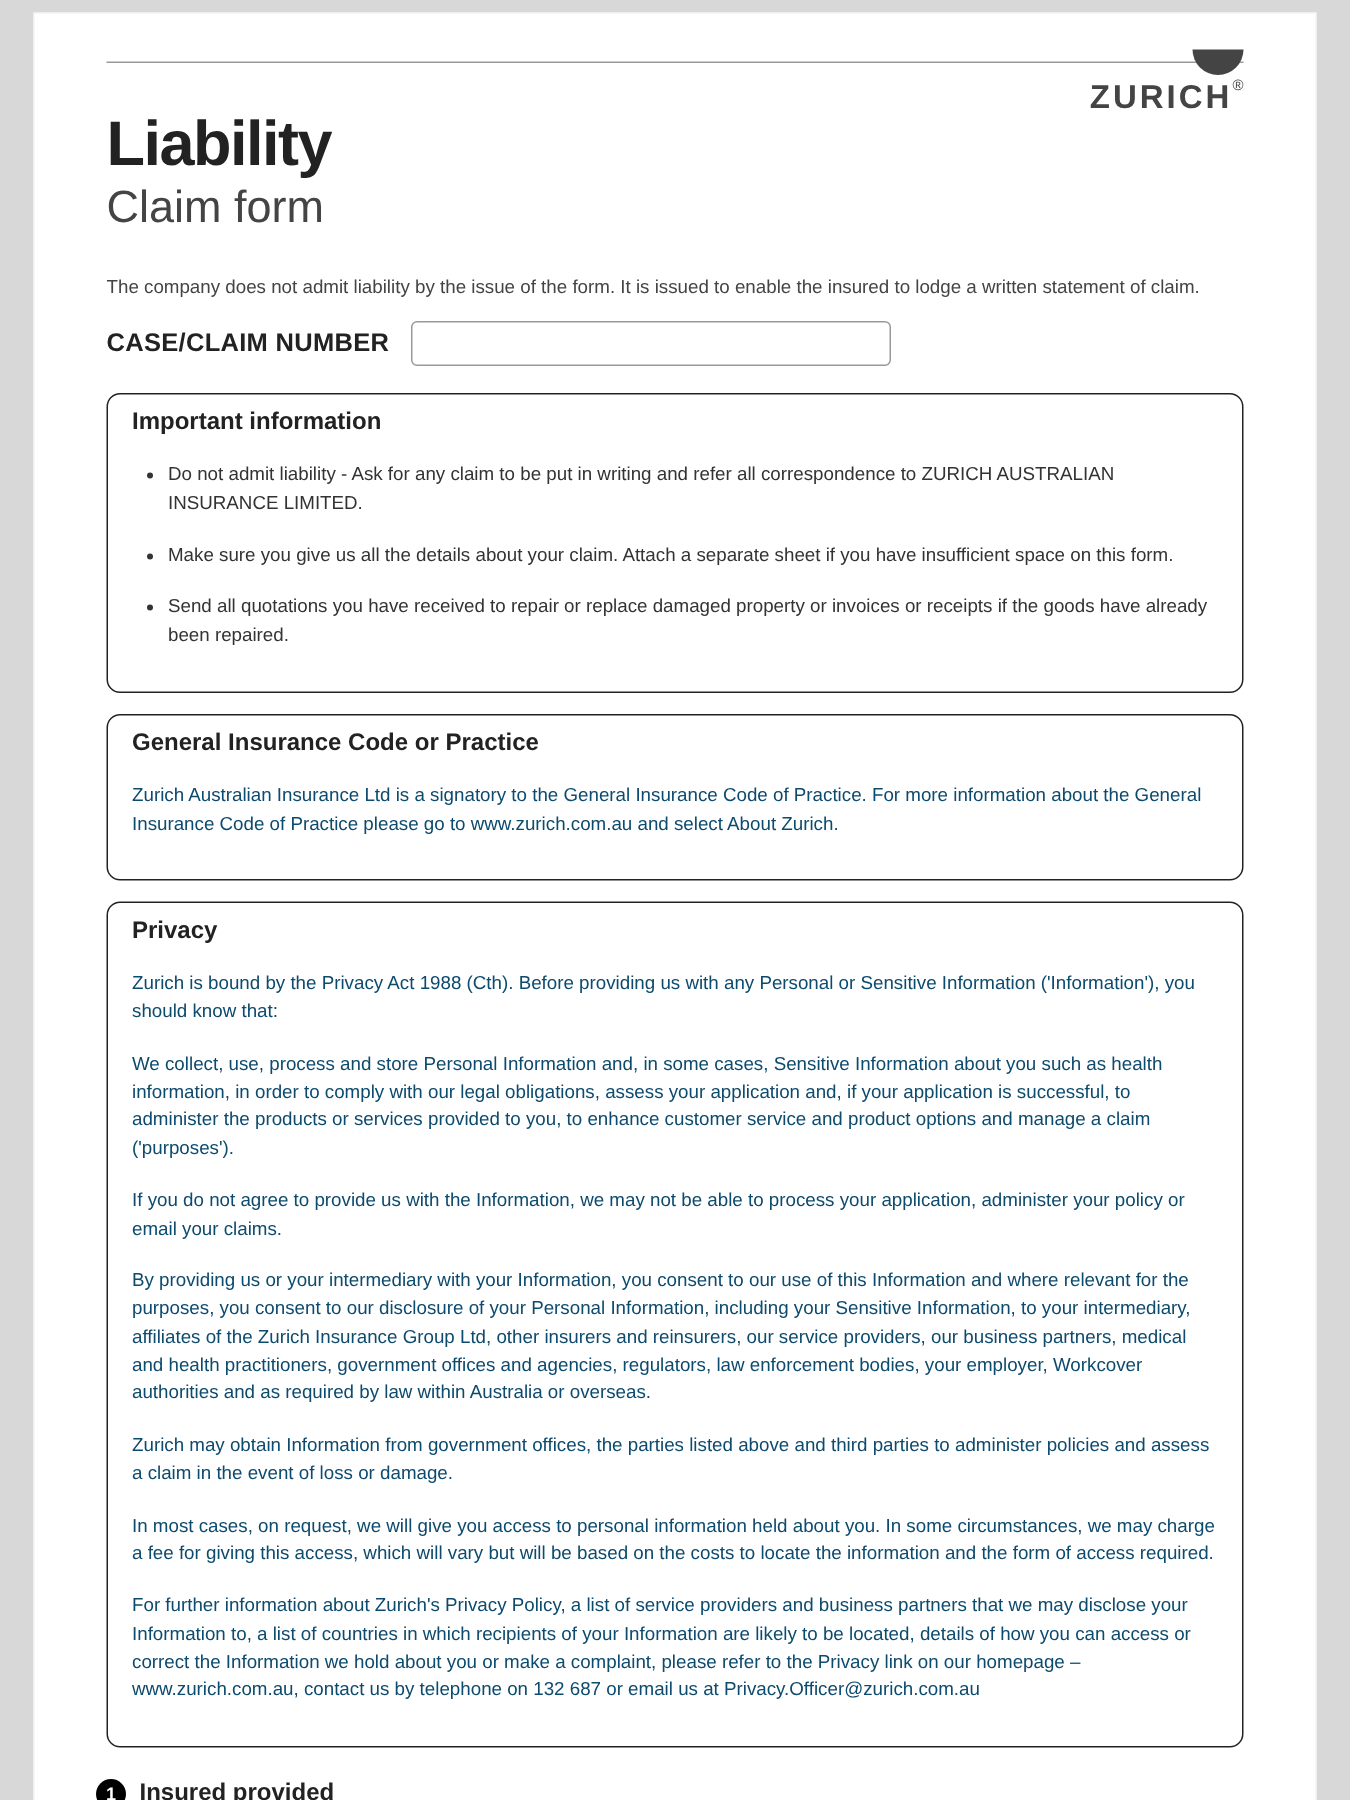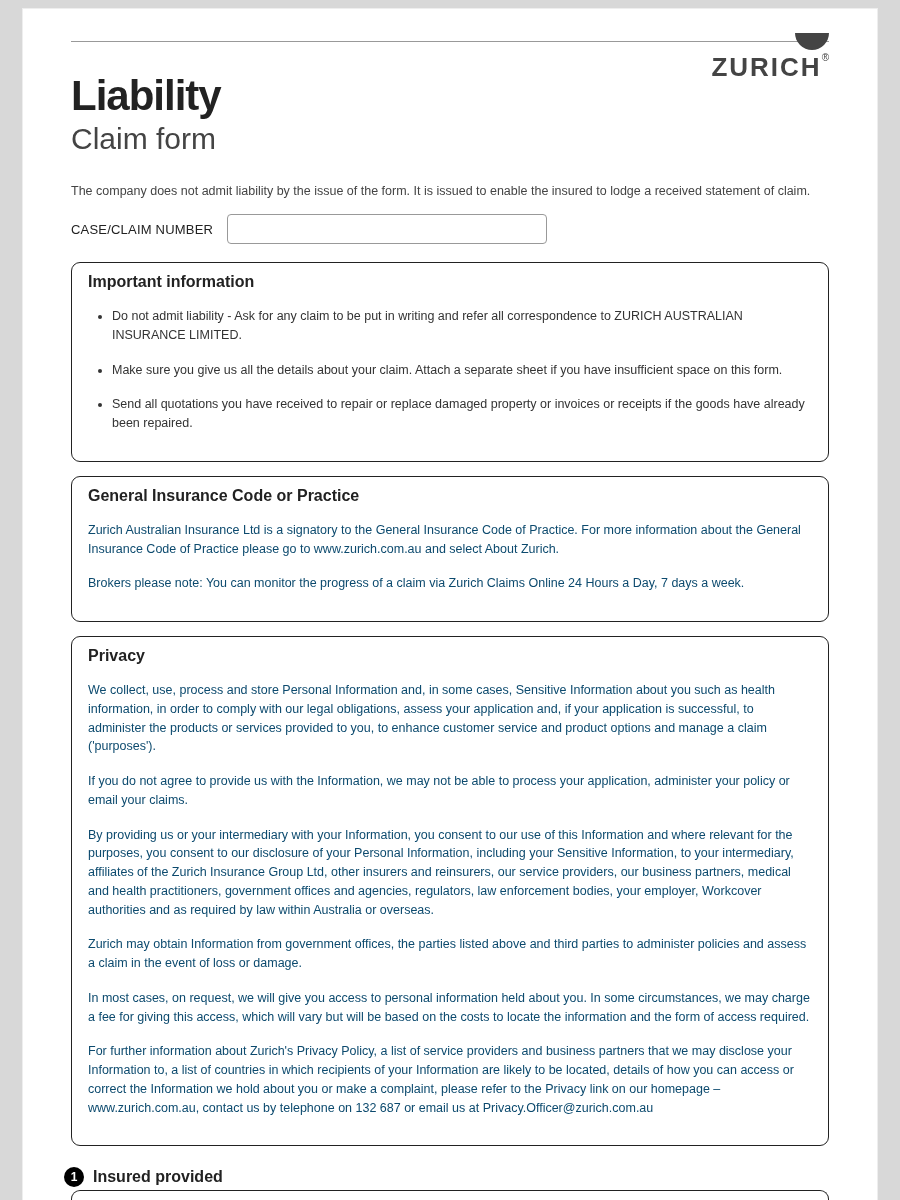--- a/index.html
+++ b/index.html
@@ -40,21 +40,21 @@
     font-weight: 400;
     color: #444;
     margin-top: 2px;
   }
   .brand {
     position: relative;
     text-align: right;
     padding-top: 4px;
   }
   .brand-name {
-    font-size: 26px;
+    font-size: 22px;
     font-weight: 600;
     letter-spacing: 2px;
     color: #444;
   }
   .brand-reg {
     font-size: 10px;
     vertical-align: top;
     color: #444;
   }
   .brand-dot {
@@ -68,22 +68,22 @@
     color: #444;
     margin: 28px 0 16px 0;
   }
   .case-row {
     display: flex;
     align-items: center;
     gap: 14px;
     margin-bottom: 18px;
   }
   .case-label {
-    font-size: 13px;
-    font-weight: 400;
+    font-size: 17px;
+    font-weight: 700;
     letter-spacing: 0.2px;
   }
   .case-input {
     width: 320px;
     height: 30px;
     border: 1px solid #999;
     border-radius: 4px;
     background: #fff;
     padding: 0 8px;
     font-size: 13px;
@@ -181,44 +181,44 @@
     <div class="header-left">
       <div class="title">Liability</div>
       <div class="subtitle">Claim form</div>
     </div>
     <div class="brand">
       <div class="brand-dot"></div>
       <span class="brand-name">ZURICH</span><span class="brand-reg">®</span>
     </div>
   </div>
 
-  <p class="intro">The company does not admit liability by the issue of the form. It is issued to enable the insured to lodge a received statement of claim.</p>
+  <p class="intro">The company does not admit liability by the issue of the form. It is issued to enable the insured to lodge a written statement of claim.</p>
 
   <div class="case-row">
     <span class="case-label">CASE/CLAIM NUMBER</span>
     <input class="case-input" type="text" style="">
   </div>
 
   <div class="info-box">
     <h3>Important information</h3>
     <ul>
       <li>Do not admit liability - Ask for any claim to be put in writing and refer all correspondence to ZURICH AUSTRALIAN INSURANCE LIMITED.</li>
       <li>Make sure you give us all the details about your claim. Attach a separate sheet if you have insufficient space on this form.</li>
       <li>Send all quotations you have received to repair or replace damaged property or invoices or receipts if the goods have already been repaired.</li>
     </ul>
   </div>
 
   <div class="info-box">
     <h3>General Insurance Code or Practice</h3>
     <p>Zurich Australian Insurance Ltd is a signatory to the General Insurance Code of Practice. For more information about the General Insurance Code of Practice please go to www.zurich.com.au and select About Zurich.</p>
-    <p>Brokers please note: You can monitor the progress of a claim via Zurich Claims Online 24 Hours a Day, 7 days a week.</p>
   </div>
 
   <div class="info-box">
     <h3>Privacy</h3>
+    <p>Zurich is bound by the Privacy Act 1988 (Cth). Before providing us with any Personal or Sensitive Information ('Information'), you should know that:</p>
     <p>We collect, use, process and store Personal Information and, in some cases, Sensitive Information about you such as health information, in order to comply with our legal obligations, assess your application and, if your application is successful, to administer the products or services provided to you, to enhance customer service and product options and manage a claim ('purposes').</p>
     <p>If you do not agree to provide us with the Information, we may not be able to process your application, administer your policy or email your claims.</p>
     <p>By providing us or your intermediary with your Information, you consent to our use of this Information and where relevant for the purposes, you consent to our disclosure of your Personal Information, including your Sensitive Information, to your intermediary, affiliates of the Zurich Insurance Group Ltd, other insurers and reinsurers, our service providers, our business partners, medical and health practitioners, government offices and agencies, regulators, law enforcement bodies, your employer, Workcover authorities and as required by law within Australia or overseas.</p>
     <p>Zurich may obtain Information from government offices, the parties listed above and third parties to administer policies and assess a claim in the event of loss or damage.</p>
     <p>In most cases, on request, we will give you access to personal information held about you. In some circumstances, we may charge a fee for giving this access, which will vary but will be based on the costs to locate the information and the form of access required.</p>
     <p>For further information about Zurich's Privacy Policy, a list of service providers and business partners that we may disclose your Information to, a list of countries in which recipients of your Information are likely to be located, details of how you can access or correct the Information we hold about you or make a complaint, please refer to the Privacy link on our homepage – www.zurich.com.au, contact us by telephone on 132 687 or email us at Privacy.Officer@zurich.com.au</p>
   </div>
 
   <div class="section">
     <div class="section-num">1</div>

